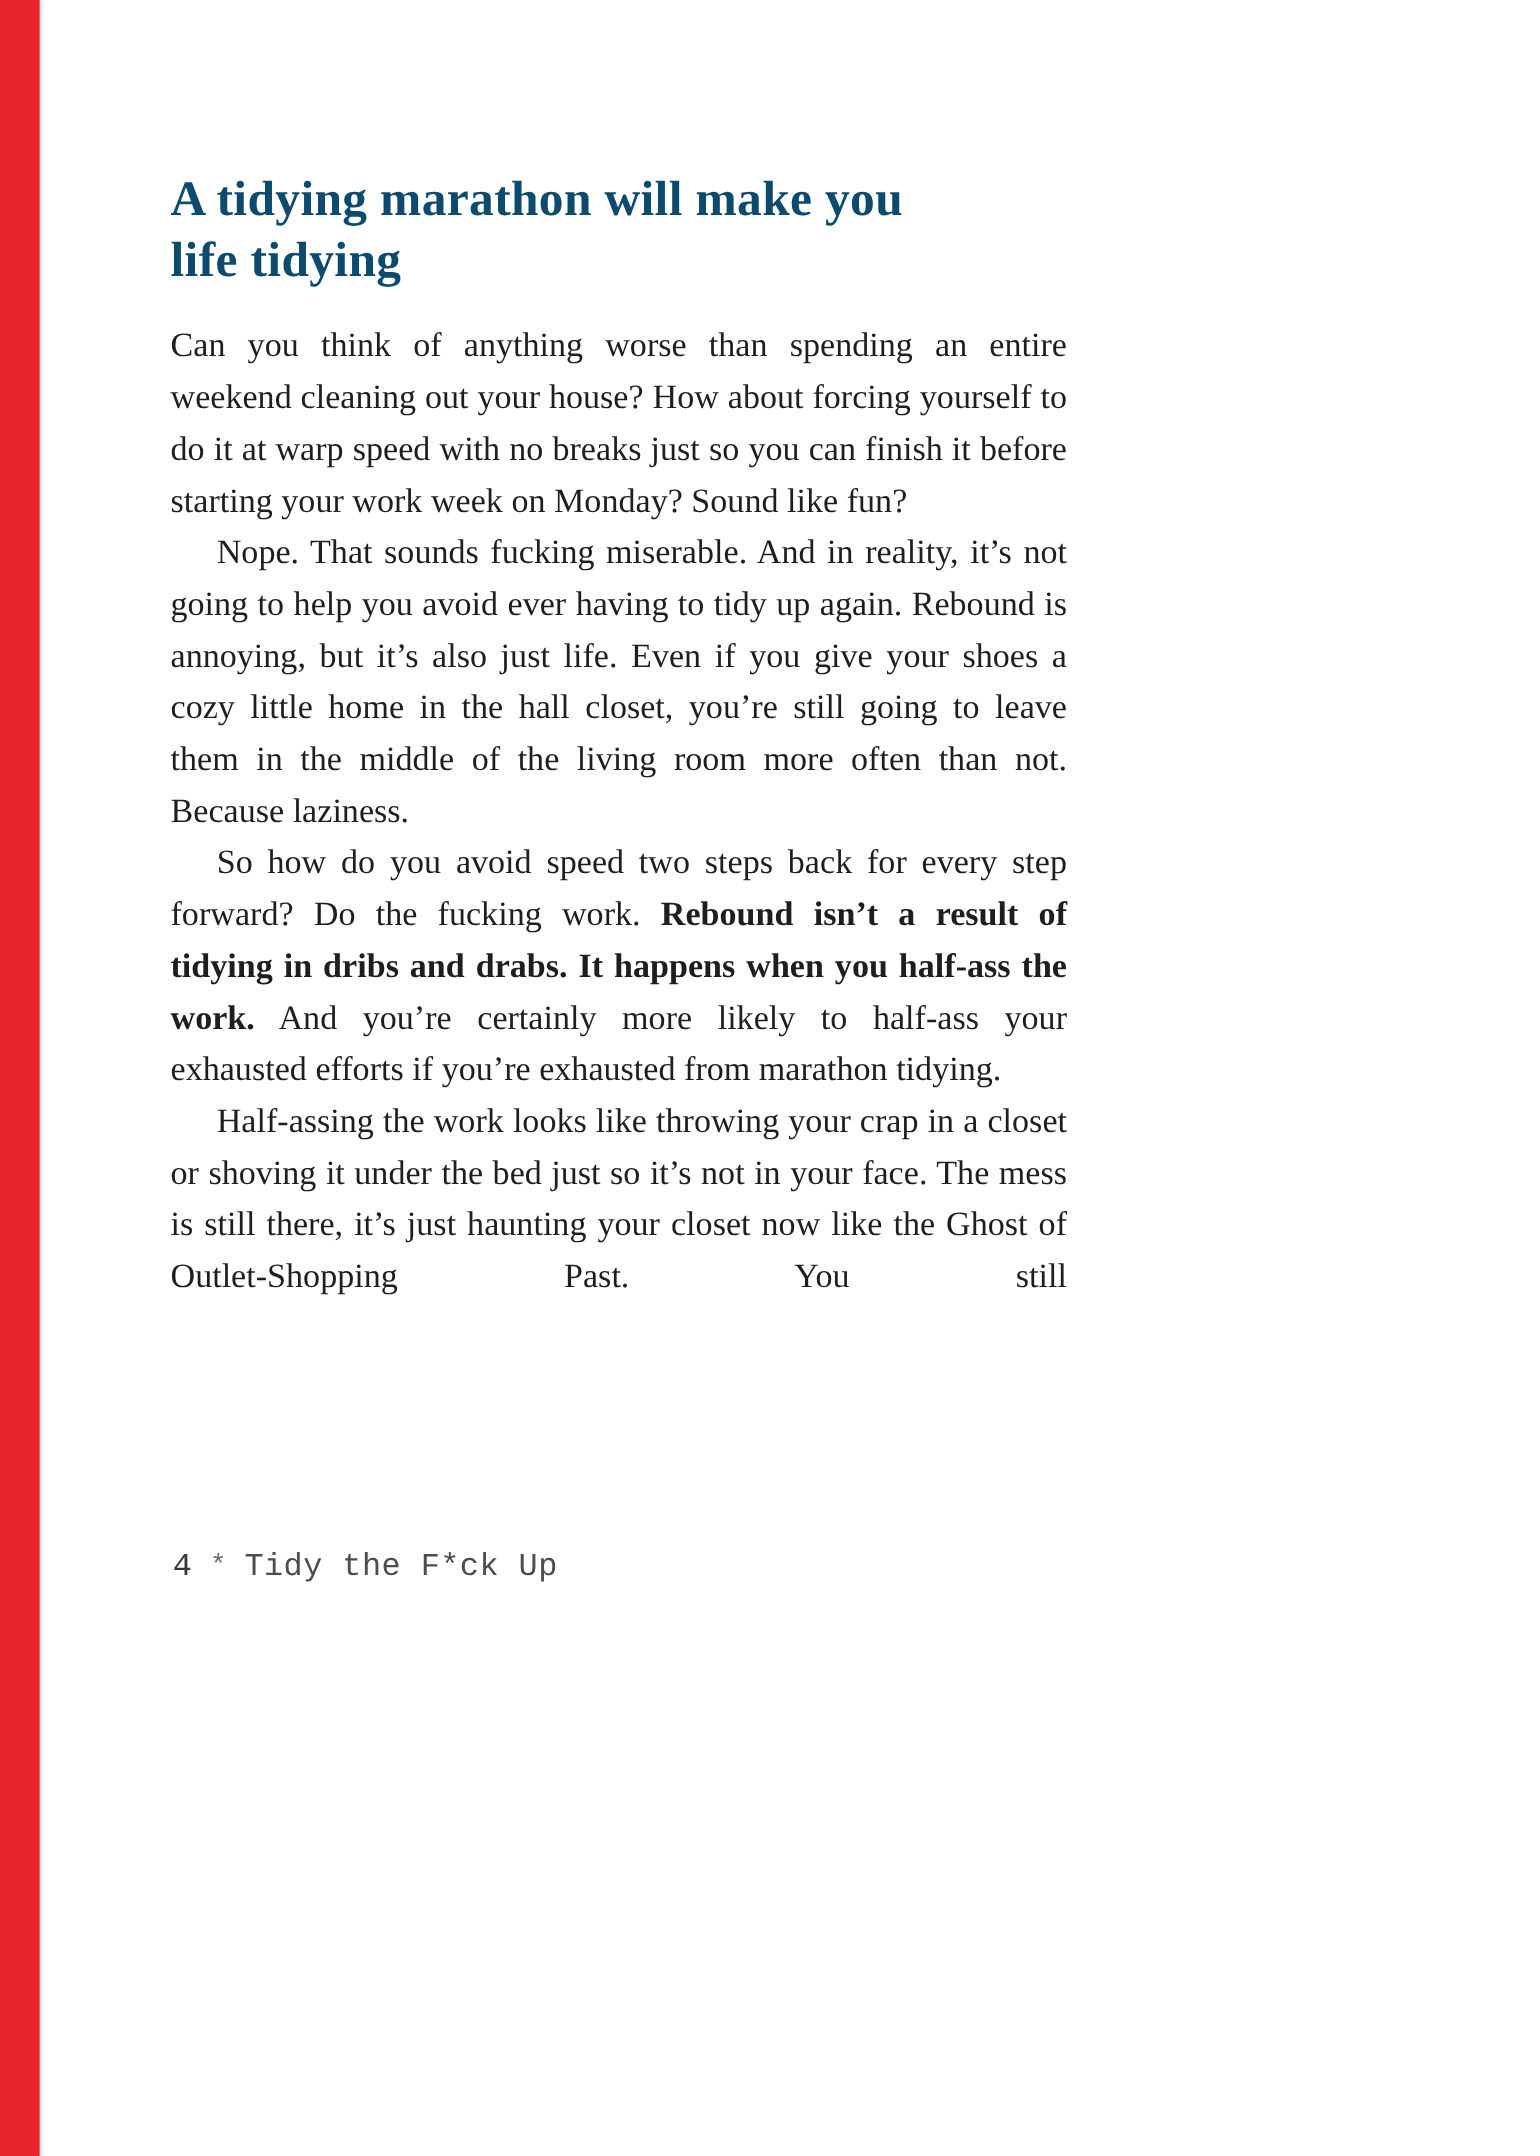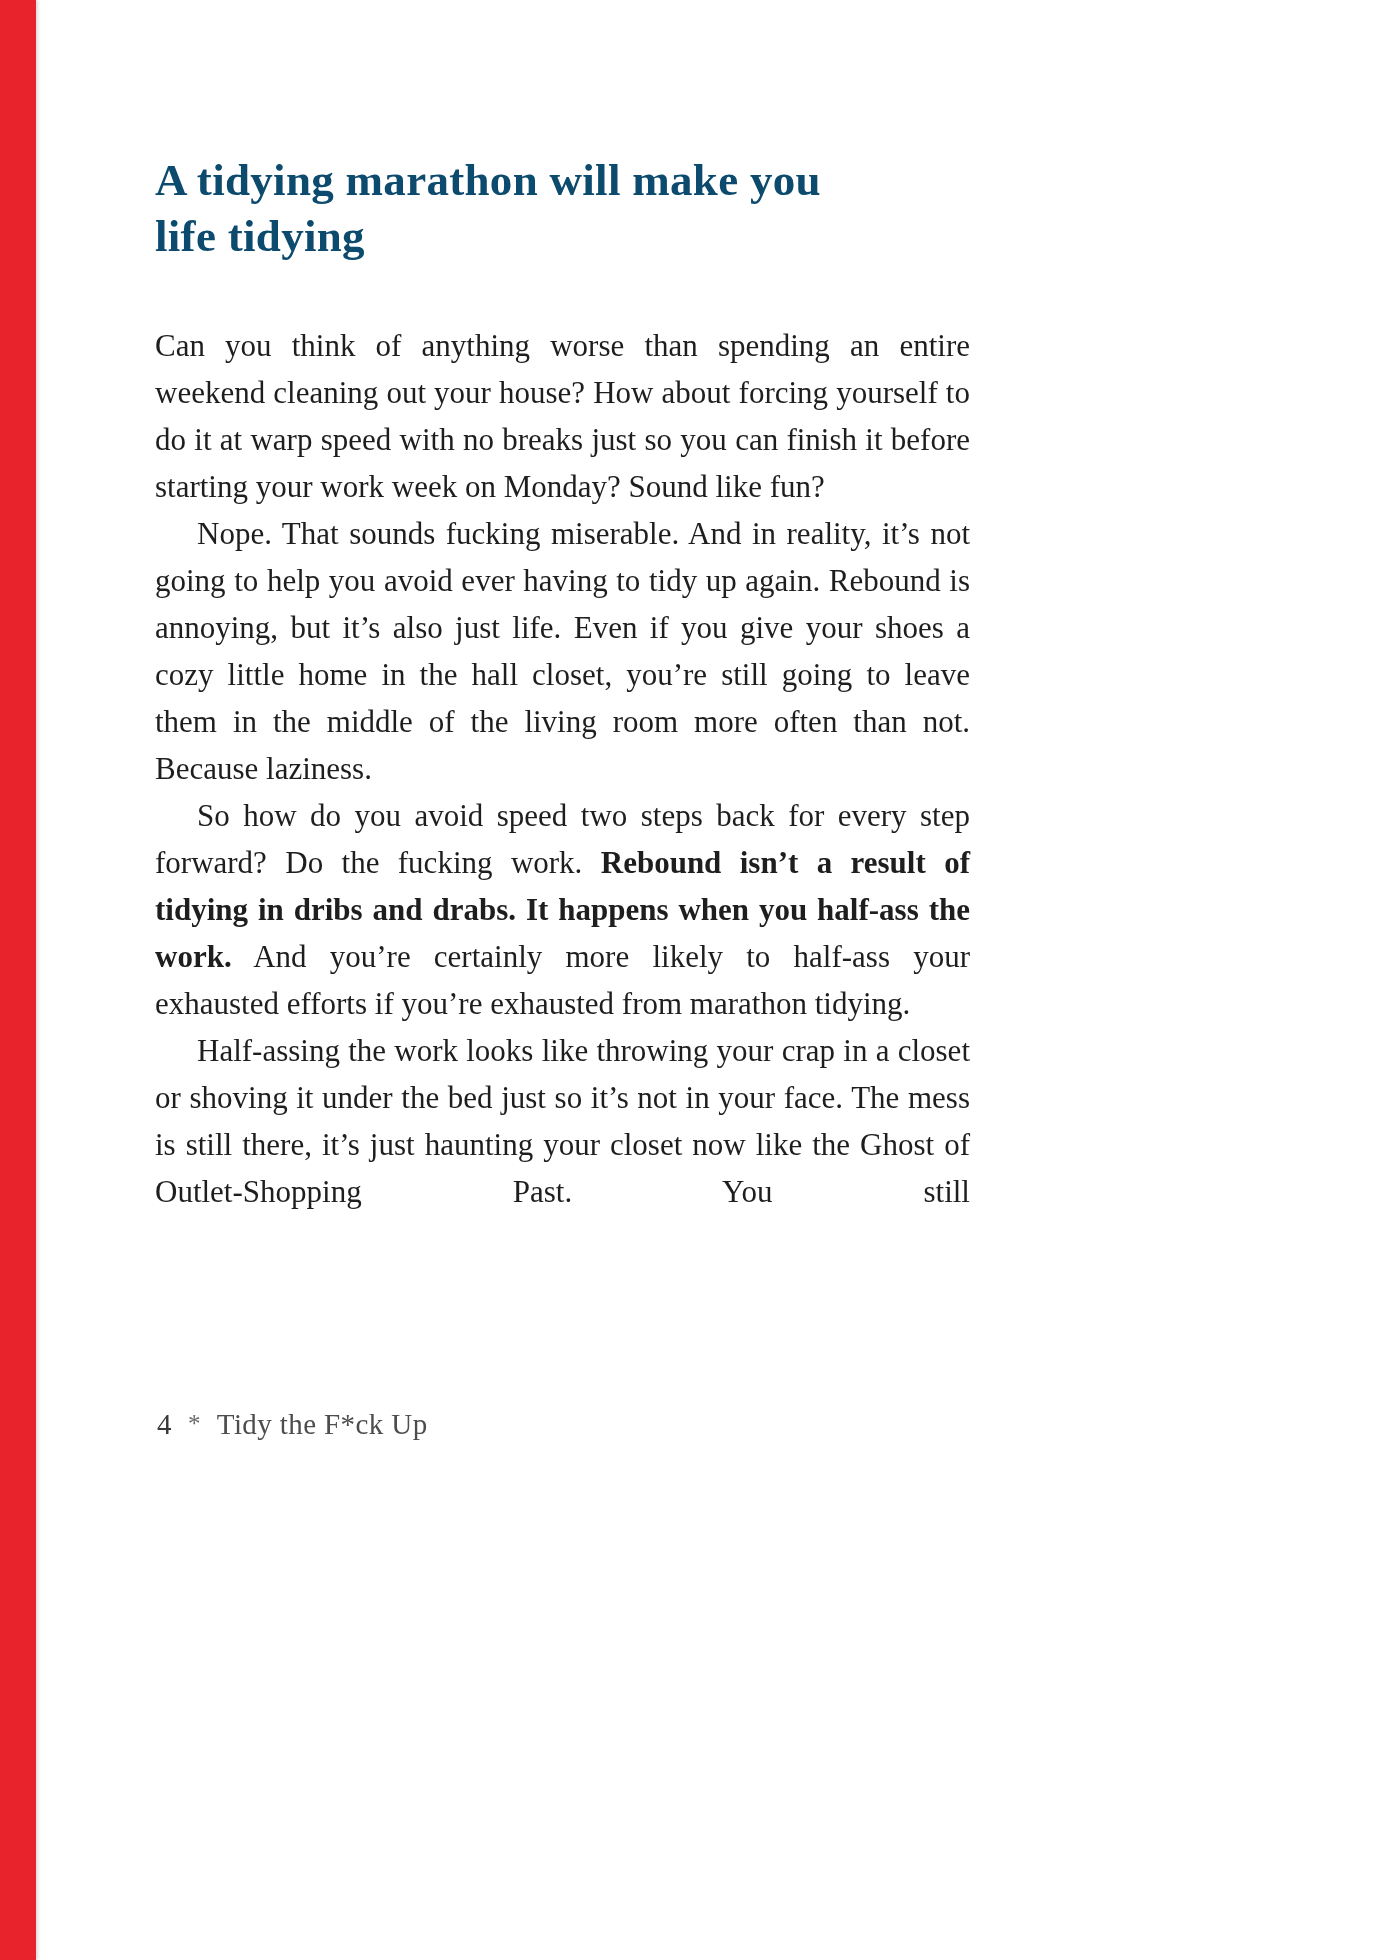--- a/index.html
+++ b/index.html
@@ -26,42 +26,42 @@
   }
   .heading {
     font-family: "Liberation Serif", serif;
     font-weight: 700;
     font-size: 45px;
     line-height: 56px;
     color: #0c4a6e;
     letter-spacing: 0.3px;
   }
   .body-text {
-    margin-top: 58px;
+    margin-top: 26px;
     font-size: 31px;
     line-height: 47px;
     color: #1e1e1e;
   }
   .body-text p {
     text-align: justify;
   }
   .body-text p.indent {
     text-indent: 42px;
   }
   .body-text p.continued {
     text-align-last: justify;
   }
   .body-text .bold {
     font-weight: 700;
   }
   .footer {
     position: absolute;
     left: 157px;
     top: 1408px;
-    font-family: Liberation Serif, serif;
+    font-family: Liberation Mono, monospace;
     font-size: 29px;
     color: #4d4d4d;
     letter-spacing: 0.4px;
   }
   .footer .page-num {
     color: #383838;
     margin-right: 16px;
   }
   .footer .sep {
     color: #6b6b6b;

